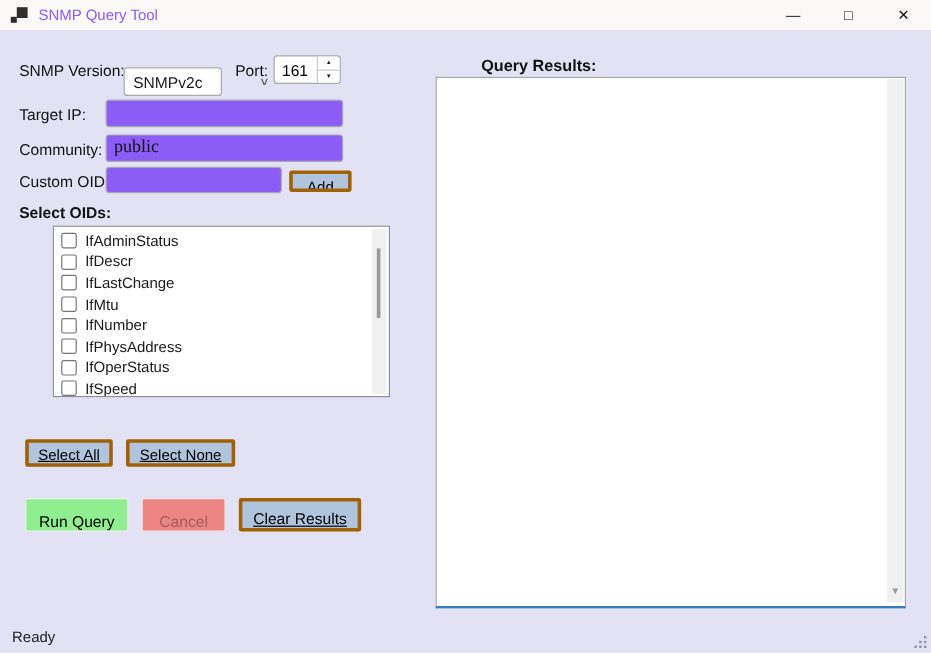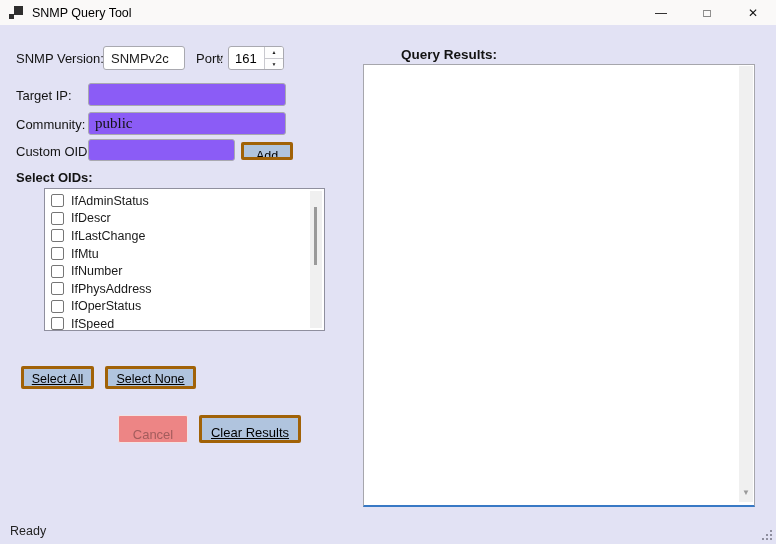--- a/index.html
+++ b/index.html
@@ -14,38 +14,38 @@
     background:var(--background); overflow:hidden; color:#1a1a1a;
   }
   
   .titlebar{
     position:absolute; left:0; top:0; width:776px; height:25px;
     background:var(--titlebar); display:flex; align-items:center;
   }
   .app-icon{position:relative; width:14px; height:14px; margin-left:9px;}
   .app-icon .sq-big{position:absolute; right:0; top:0; width:9px; height:9px; background:#2e2e2e;}
   .app-icon .sq-small{position:absolute; left:0; bottom:1px; width:5px; height:5px; background:#2e2e2e;}
-  .title-text{margin-left:9px; font-size:12.5px; color:#000000;}
+  .title-text{margin-left:9px; font-size:12.5px; color:#8b5cf6;}
   .win-controls{position:absolute; right:0; top:0; height:25px; display:flex;}
   .win-btn{width:46px; height:25px; display:flex; align-items:center; justify-content:center;
     font-size:11px; color:#111; cursor:default;}
   .win-btn.min{font-size:12px;}
   .win-btn.max{font-size:12px;}
   .win-btn.close{font-size:12px;}
   
   .lbl{position:absolute; font-size:13px; color:#131313; white-space:nowrap;}
   .lbl.bold{font-weight:bold;}
   .tfield{
     position:absolute; background:#8b5cf6; border:1px solid var(--field-border);
     border-radius:3px; font-family:Liberation Serif, serif; font-size:15px;
     padding:0 6px; color:#111; outline:none;
   }
   
   .combo{
-    position:absolute; left:103px; top:46px; width:82px; height:24px;
+    position:absolute; left:103px; top:56px; width:82px; height:24px;
     background:#fff; border:1px solid var(--field-border); border-radius:3px;
     display:flex; align-items:center; padding:0 6px 0 7px; font-size:13px;gap:48px;
   }
   .combo .chevron{margin-left:auto; font-size:9px; color:#5f5f5f; transform:scaleX(1.3);}
   
   .spinner{
     position:absolute; left:228px; top:46px; width:56px; height:24px;
     background:#fff; border:1px solid var(--field-border); border-radius:3px;
     display:flex; overflow:hidden;
   }
@@ -201,20 +201,23 @@
     </div>
   </div>
 
   <div class="btn btn-steel btn-selectall">
     <span>Select All</span>
   </div>
   <div class="btn btn-steel btn-selectnone">
     <span>Select None</span>
   </div>
 
+  <div class="btn btn-run">
+    <span>Run Query</span>
+  </div>
   <div class="btn btn-cancel">
     <span>Cancel</span>
   </div>
   <div class="btn btn-steel btn-clear">
     <span>Clear Results</span>
   </div>
 
   <div class="lbl bold results-label">Query Results:</div>
   <div class="results-box">
     <div class="results-text"></div>

